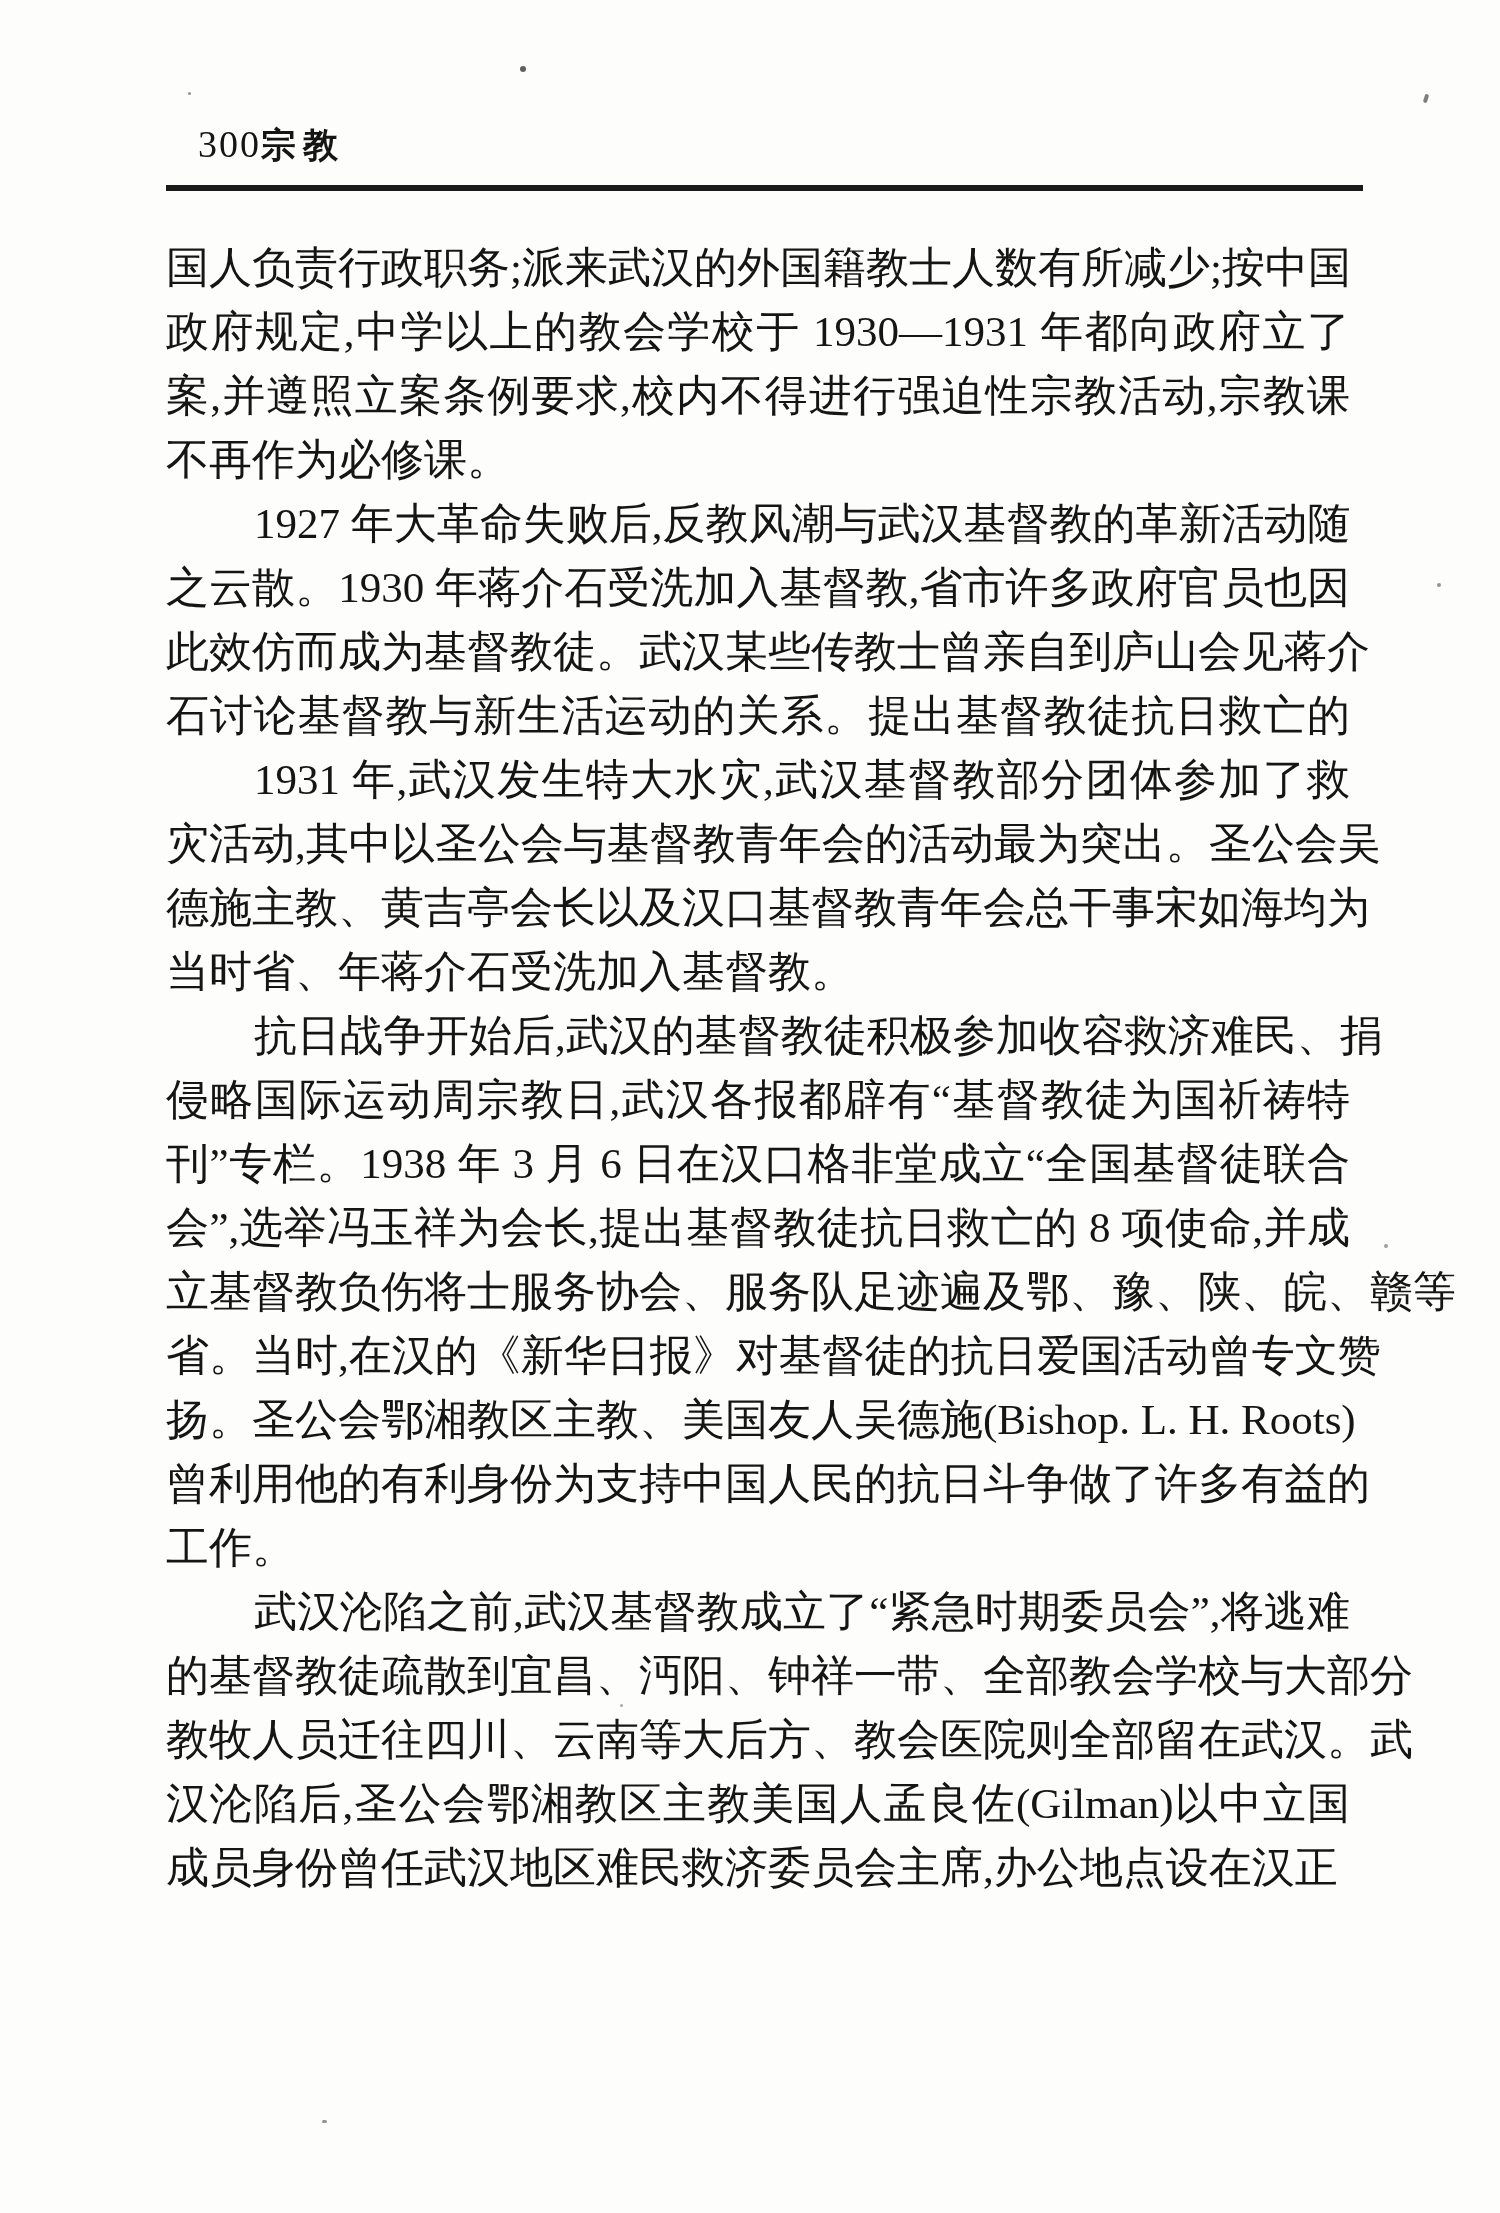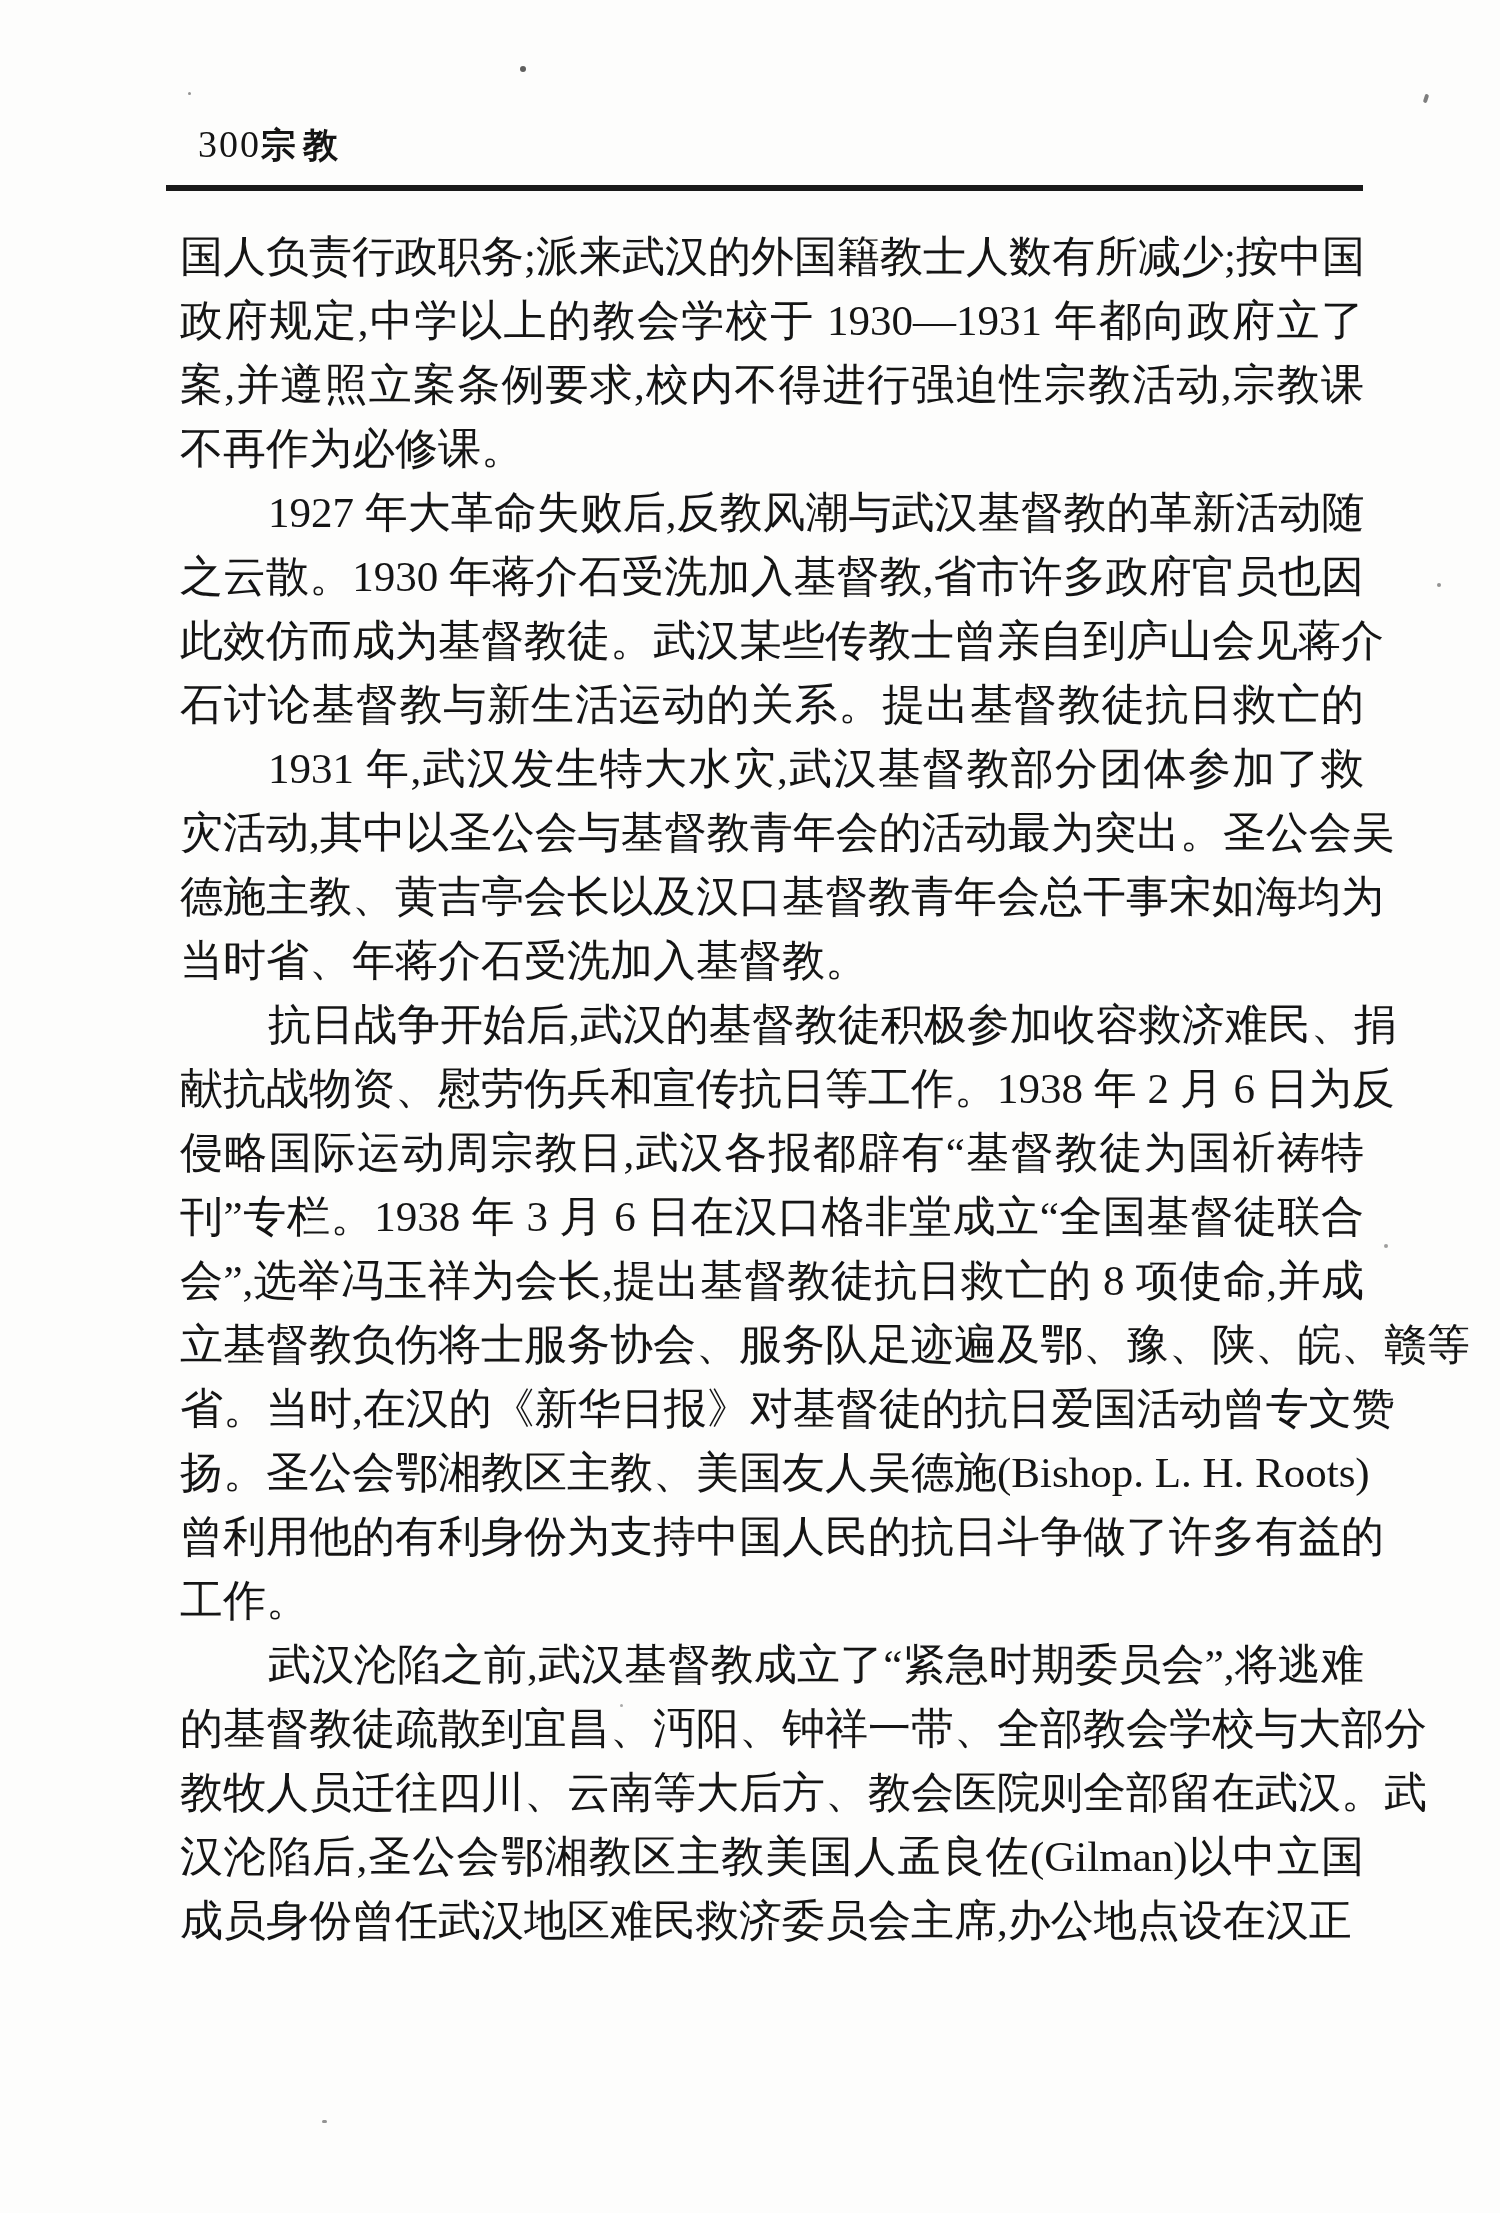--- a/index.html
+++ b/index.html
@@ -38,24 +38,23 @@
     position: absolute;
     left: 166px;
     top: 185px;
     width: 1197px;
     height: 6px;
     background: #1a1a1a;
   }
   .text-block {
     position: absolute;
     left: 166px;
-    top: 225px;
+    top: 236px;
     width: 1184px;
     font-weight: 500;
-    margin-left: 14px;
   }
   .line {
     height: 64px;
     line-height: 64px;
     font-size: 43px;
     white-space: nowrap;
     text-align: justify;
     text-align-last: justify;
     -moz-text-align-last: justify;
   }
@@ -91,21 +90,20 @@
       <div class="line short">不再作为必修课。</div>
       <div class="line indent">1927 年大革命失败后,反教风潮与武汉基督教的革新活动随</div>
       <div class="line">之云散。1930 年蒋介石受洗加入基督教,省市许多政府官员也因</div>
       <div class="line">此效仿而成为基督教徒。武汉某些传教士曾亲自到庐山会见蒋介</div>
       <div class="line">石讨论基督教与新生活运动的关系。提出基督教徒抗日救亡的</div>
       <div class="line indent">1931 年,武汉发生特大水灾,武汉基督教部分团体参加了救</div>
       <div class="line">灾活动,其中以圣公会与基督教青年会的活动最为突出。圣公会吴</div>
       <div class="line">德施主教、黄吉亭会长以及汉口基督教青年会总干事宋如海均为</div>
       <div class="line short">当时省、年蒋介石受洗加入基督教。</div>
       <div class="line indent">抗日战争开始后,武汉的基督教徒积极参加收容救济难民、捐</div>
-      <div class="line">献抗战物资、慰劳伤兵和宣传抗日等工作。1938 年 2 月 6 日为反</div>
       <div class="line">侵略国际运动周宗教日,武汉各报都辟有“基督教徒为国祈祷特</div>
       <div class="line">刊”专栏。1938 年 3 月 6 日在汉口格非堂成立“全国基督徒联合</div>
       <div class="line">会”,选举冯玉祥为会长,提出基督教徒抗日救亡的 8 项使命,并成</div>
       <div class="line">立基督教负伤将士服务协会、服务队足迹遍及鄂、豫、陕、皖、赣等</div>
       <div class="line">省。当时,在汉的《新华日报》对基督徒的抗日爱国活动曾专文赞</div>
       <div class="line">扬。圣公会鄂湘教区主教、美国友人吴德施(Bishop. L. H. Roots)</div>
       <div class="line">曾利用他的有利身份为支持中国人民的抗日斗争做了许多有益的</div>
       <div class="line short">工作。</div>
       <div class="line indent">武汉沦陷之前,武汉基督教成立了“紧急时期委员会”,将逃难</div>
       <div class="line">的基督教徒疏散到宜昌、沔阳、钟祥一带、全部教会学校与大部分</div>

